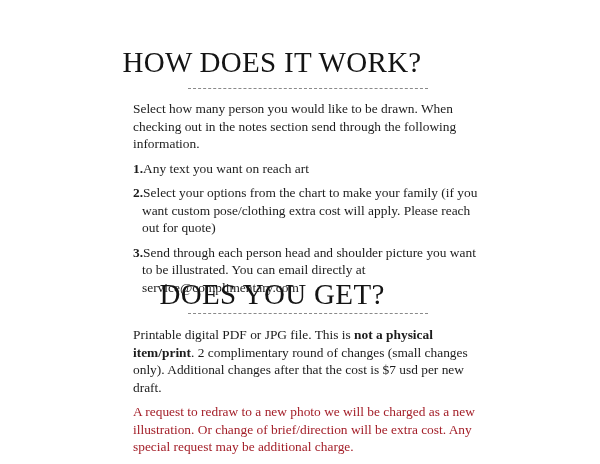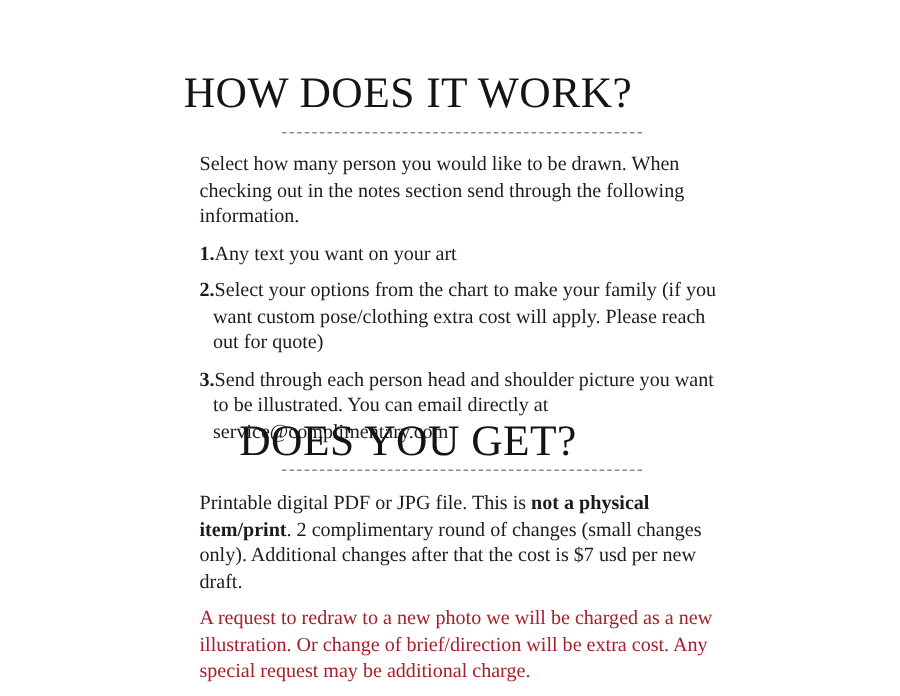--- a/index.html
+++ b/index.html
@@ -79,21 +79,21 @@
 <div class="page">
 
   <h1 class="heading" style="top:46px;">HOW DOES IT WORK?</h1>
   <div class="rule" style="top:88px; left:188px; width:240px;"></div>
 
   <div class="content" style="top:100px;">
     <p>Select how many person you would like to be drawn. When checking out in the notes section send through the following information.</p>
 
     <div class="item">
       <span class="num">1.</span>
-      <span class="txt"> Any text you want on your art</span>
+      <span class="txt"> Any text you want on reach art</span>
     </div>
 
     <div class="item hang">
       <div class="txt-wrap">
         <span class="num" style="font-weight:bold;">2.</span><span>Select your options from the chart to make your family (if you want custom pose/clothing  extra cost will apply. Please reach out for quote)</span>
       </div>
     </div>
 
     <div class="item hang">
       <div class="txt-wrap">

